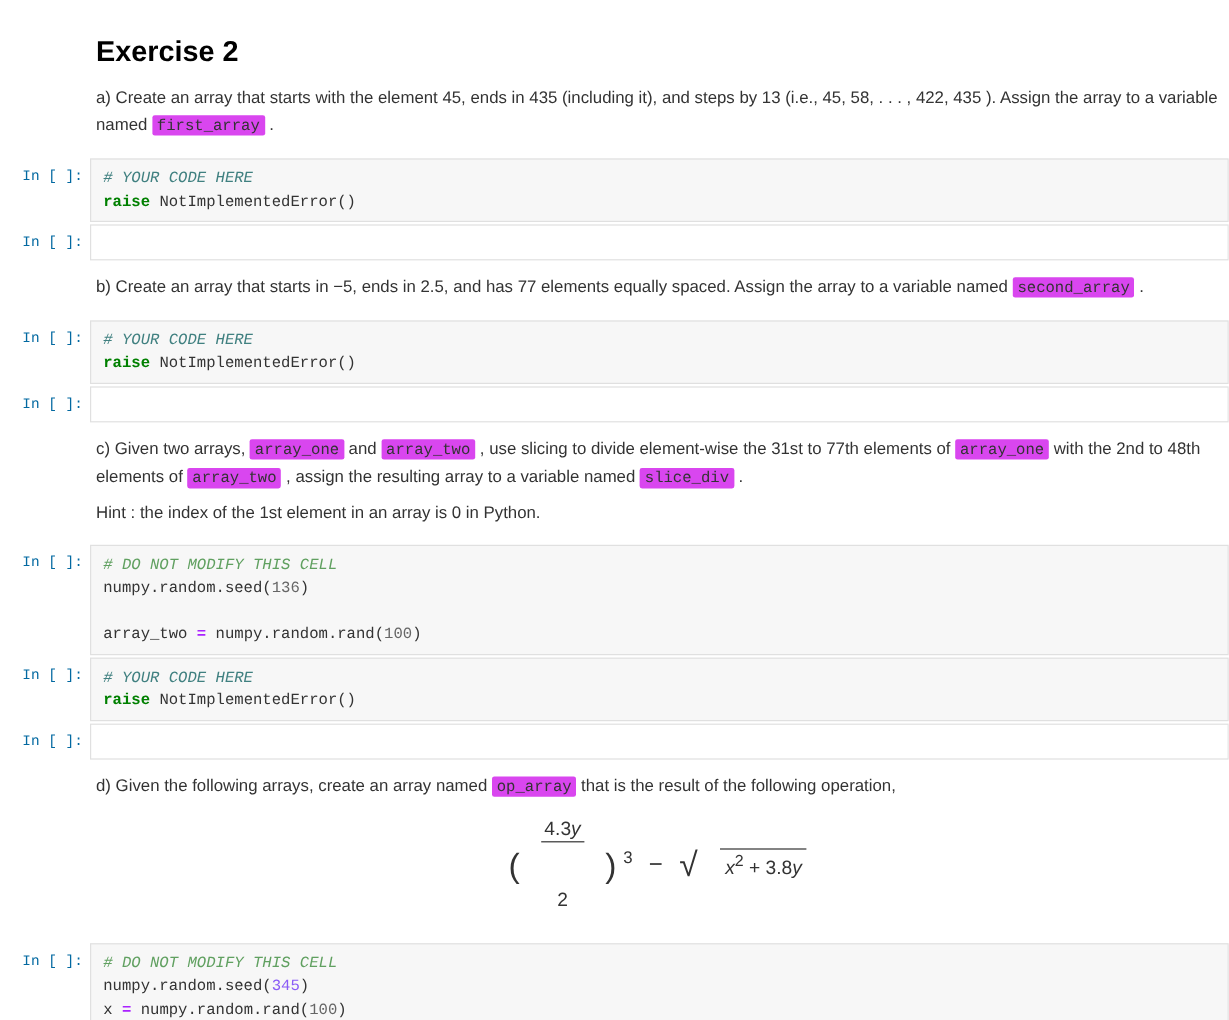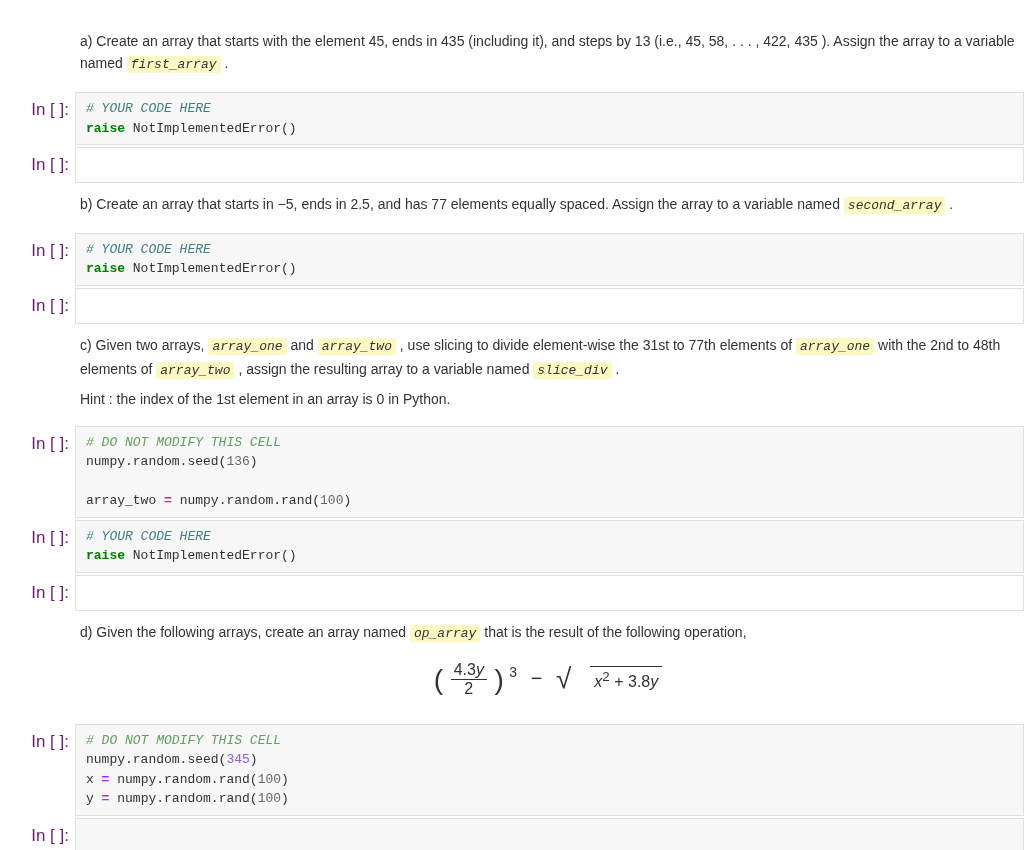--- a/index.html
+++ b/index.html
@@ -26,39 +26,38 @@
     }
     .markdown-cell p {
       font-size: 14px;
       line-height: 1.6;
       color: #333;
       margin-bottom: 6px;
     }
     code.inline {
       font-family: "Courier New", Courier, monospace;
       font-size: 13px;
-      background: #fef9c3;
+      background: #d946ef;
       padding: 1px 4px;
       border-radius: 2px;
-      font-style: italic;
     }
     .cell-row {
       display: flex;
       align-items: stretch;
       margin: 2px 0;
     }
     .cell-label {
       width: 75px;
       min-width: 75px;
       display: flex;
       align-items: flex-start;
       padding: 8px 6px 8px 0;
-      font-family: Liberation Sans, sans-serif;
-      font-size: 17px;
-      color: #701a75;
+      font-family: Liberation Mono, monospace;
+      font-size: 12px;
+      color: #0369a1;
       justify-content: flex-end;
       padding-top: 8px;
     }
     .code-cell {
       flex: 1;
       background: #f7f7f7;
       border: 1px solid #e0e0e0;
       padding: 6px 10px;
       font-family: "Courier New", Courier, monospace;
       font-size: 13px;
@@ -80,21 +79,22 @@
 
     .math-display {
       text-align: center;
       margin: 16px 0;
       font-size: 20px;
     }
     .math-frac {
       display: inline-flex;
       flex-direction: column;
       vertical-align: middle;
-      margin: 0 2px;
+      margin: 0 12px;
+      gap: 40px;
     }
     .math-frac .numerator {
       border-bottom: 1px solid #333;
       padding: 0 3px;
       font-size: 16px;
     }
     .math-frac .denominator {
       padding: 0 3px;
       font-size: 16px;
     }
@@ -126,20 +126,21 @@
     .hint-bold {
       font-weight: normal;
     }
   </style>
 </head>
 <body>
 
 <div class="notebook-container">
 
   <div class="markdown-cell">
+    <h2>Exercise 2</h2>
 
     <p>
       <span>a) Create an array that starts with the element 45, ends in 435 (including it), and steps by 13 (i.e., 45, 58, . . . , 422, 435 ). Assign the array to a variable named </span>
       <code class="inline">first_array</code>
       <span> .</span>
     </p>
   </div>
 
   <div class="cell-row">
     <div class="cell-label">In [ ]:</div>

